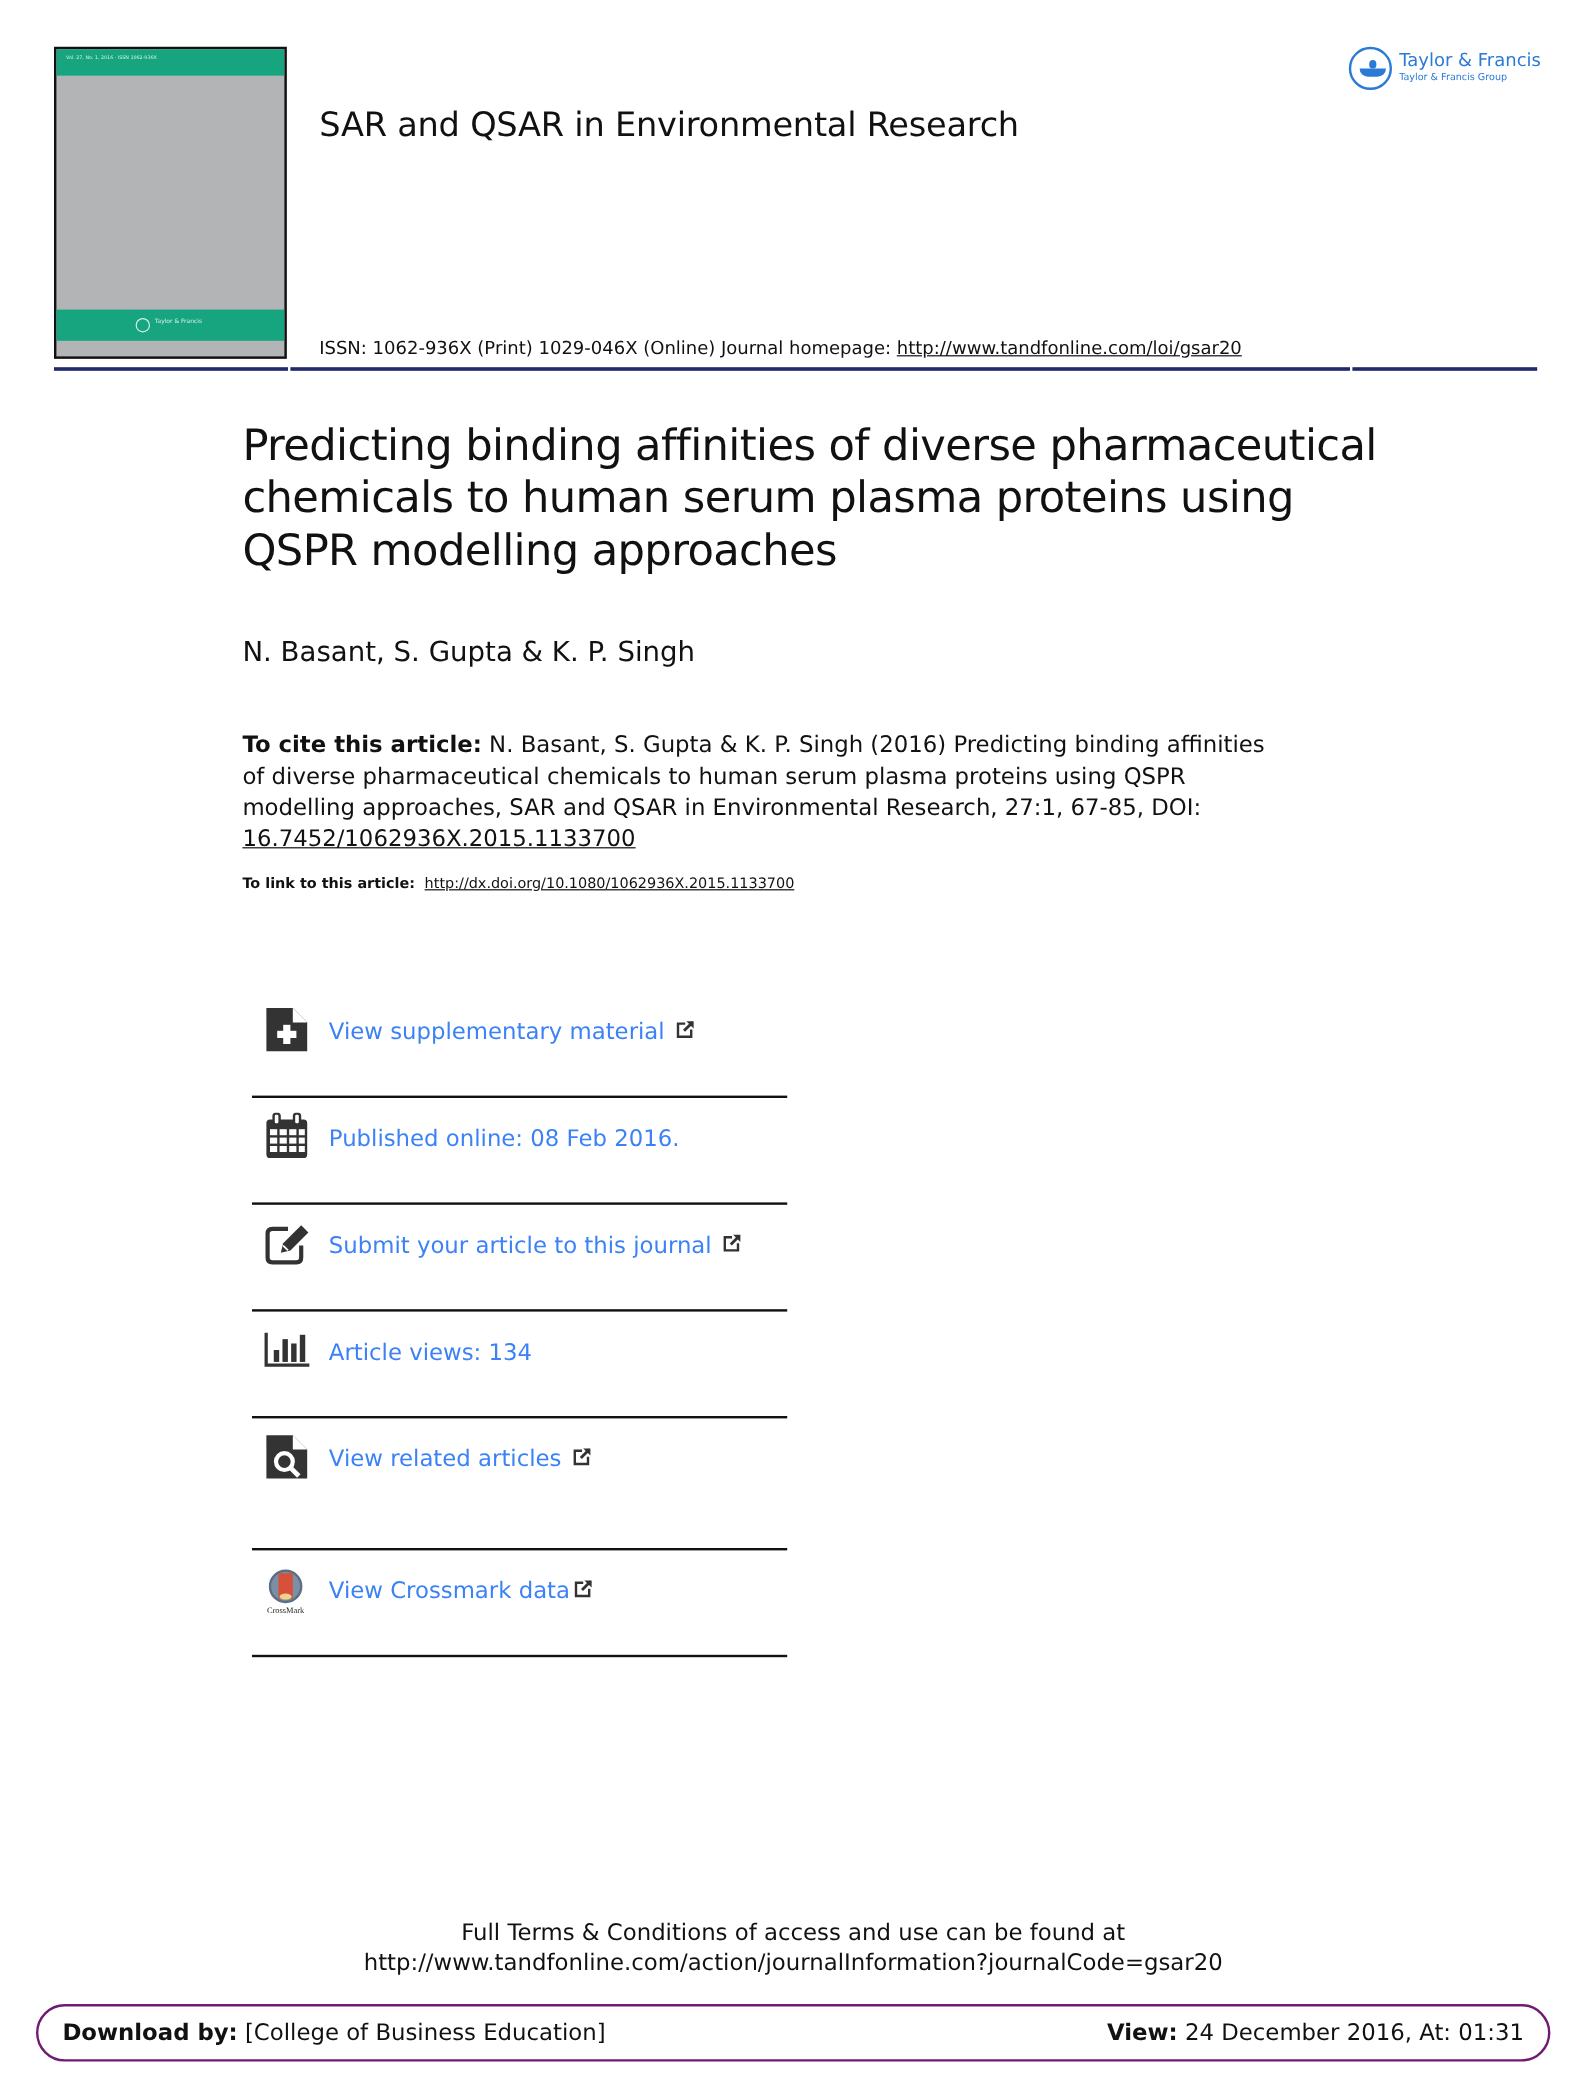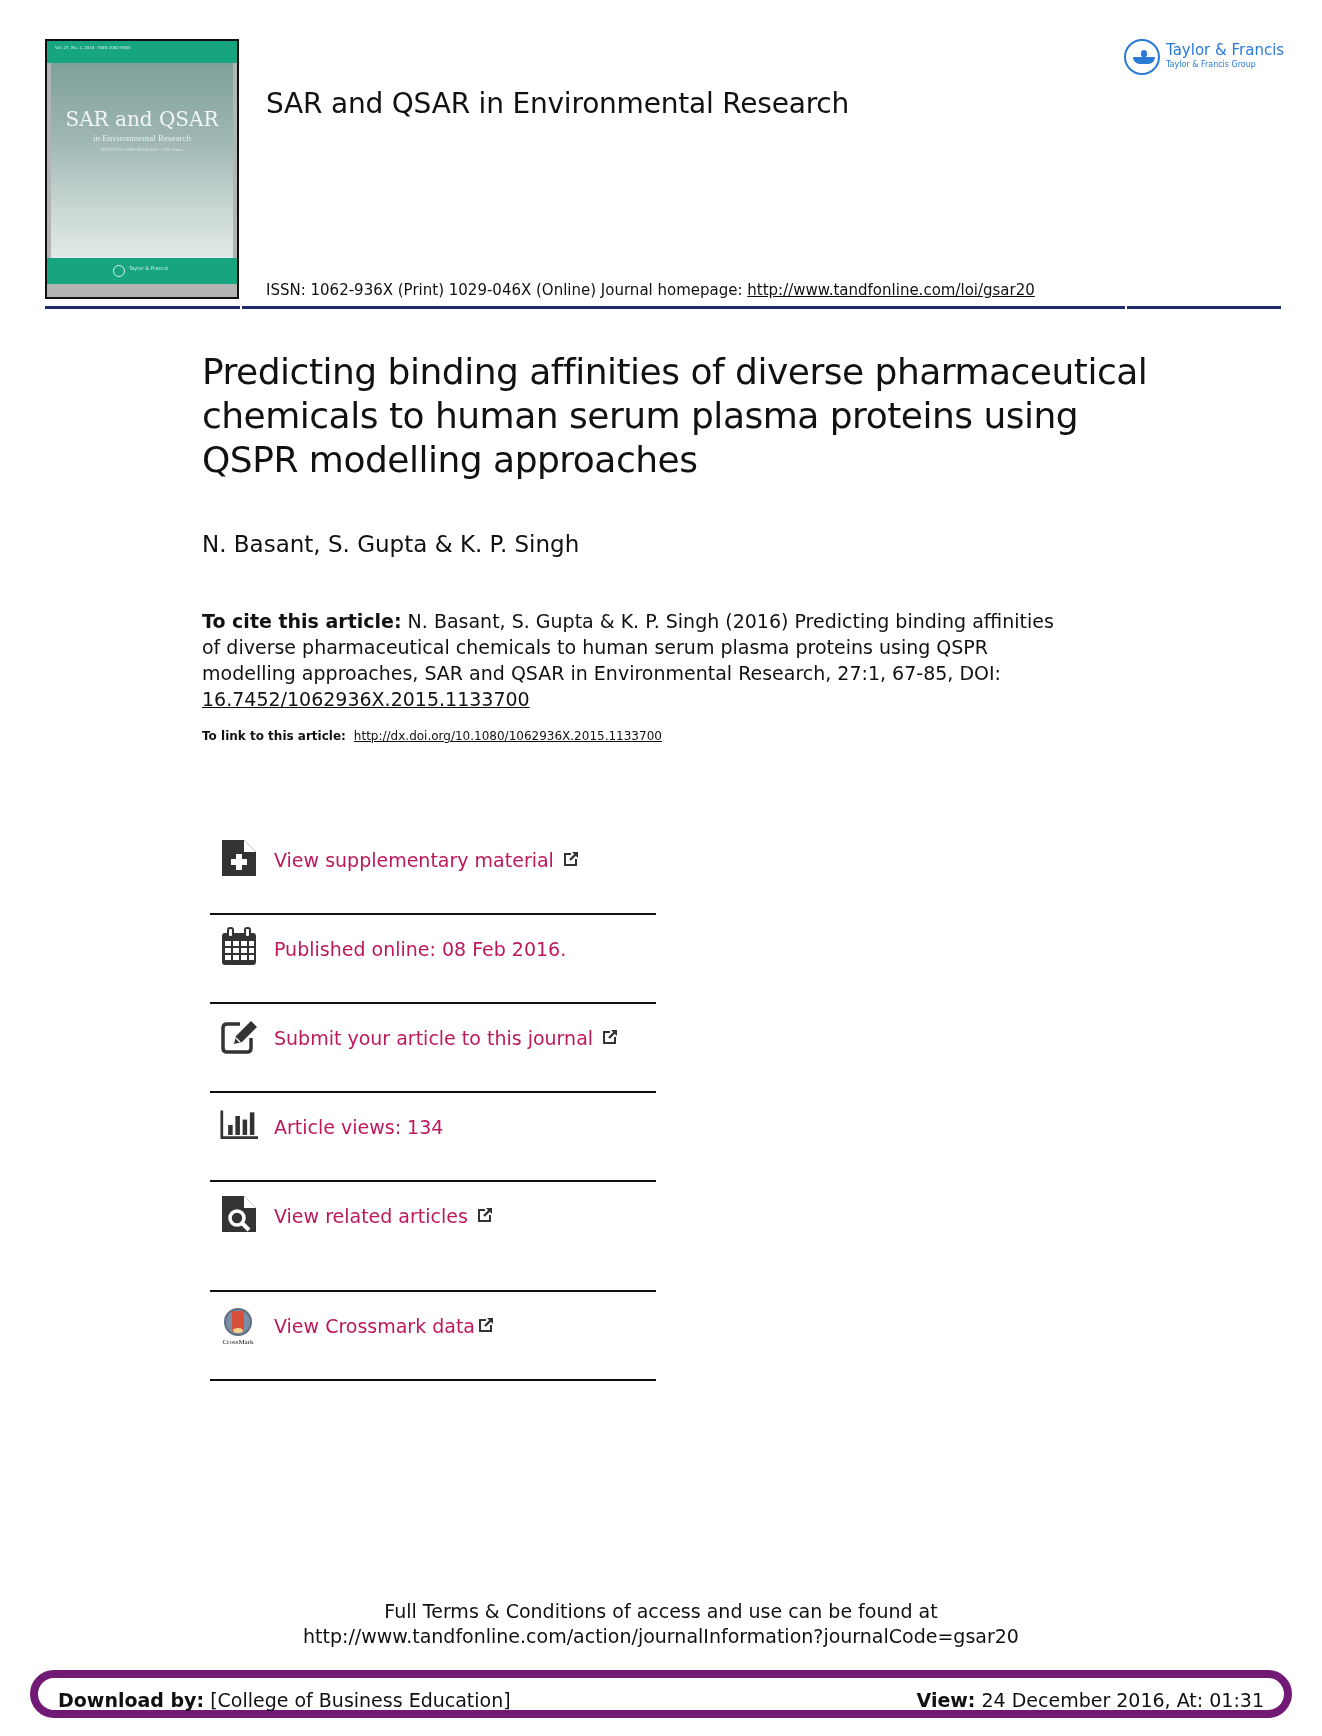--- a/index.html
+++ b/index.html
@@ -41,41 +41,36 @@
   .cite { position: absolute; left: 202px; top: 608px; width: 860px; font-size: 19px; line-height: 26px; color: #111; }
   .cite b { font-weight: bold; margin-top: 44px; }
   .cite .doi-link { text-decoration: underline; }
   .link-line { position: absolute; left: 202px; top: 729px; font-size: 12px; color: #111; }
   .link-line a { color: #111; text-decoration: underline; margin-left: 8px; }
 
   
   .info-list { position: absolute; left: 210px; top: 826px; width: 446px; }
   .info-item { position: relative; height: 89px; border-bottom: 2px solid #111; }
   .info-item .ico { position: absolute; left: 10px; top: 12px; width: 38px; height: 40px; }
-  .info-item .label { position: absolute; left: 64px; top: 23px; font-size: 19px; color: #be185d; white-space: nowrap; }
+  .info-item .label { position: absolute; left: 64px; top: 23px; font-size: 19px; color: #3b82f6; white-space: nowrap; }
   .ext-icon { display: inline-block; width: 17px; height: 17px; margin-left: 8px; vertical-align: -1px; }
 
   
   .terms { position: absolute; left: 0; top: 1599px; width: 1322px; text-align: center; font-size: 19px; line-height: 25px; color: #111; }
-  .download-bar { position: absolute; left: 30px; top: 1670px; width: 1262px; height: 48px; border: 8px solid #701a75; border-radius: 24px; }
+  .download-bar { position: absolute; left: 30px; top: 1670px; width: 1262px; height: 48px; border: 2px solid #701a75; border-radius: 24px; }
   .dl-left { position: absolute; left: 20px; top: 11px; font-size: 19px; color: #111; }
   .dl-right { position: absolute; right: 20px; top: 11px; font-size: 19px; color: #111; }
   .dl-left b, .dl-right b { font-weight: bold; }
 </style>
 </head>
 <body>
 
 <div class="cover">
   <div class="cover-top">
     <div class="cover-top-text">Vol. 27, No. 1, 2016 · ISSN 1062-936X</div>
-  </div>
-  <div class="cover-body">
-    <div class="cover-title">SAR and QSAR</div>
-    <div class="cover-sub">in Environmental Research</div>
-    <div class="cover-ed">EDITED BY JAMES DEVILLERS · CTIS, France</div>
   </div>
   <div class="cover-bottom">
     <div class="cover-bottom-logo"></div>
     <div class="cover-bottom-text">Taylor &amp; Francis</div>
   </div>
 </div>
 
 <div class="journal-title">SAR and QSAR in Environmental Research</div>
 <div class="issn">
   <span>ISSN: 1062-936X (Print) 1029-046X (Online) Journal homepage: </span><a>http://www.tandfonline.com/loi/gsar20</a>

